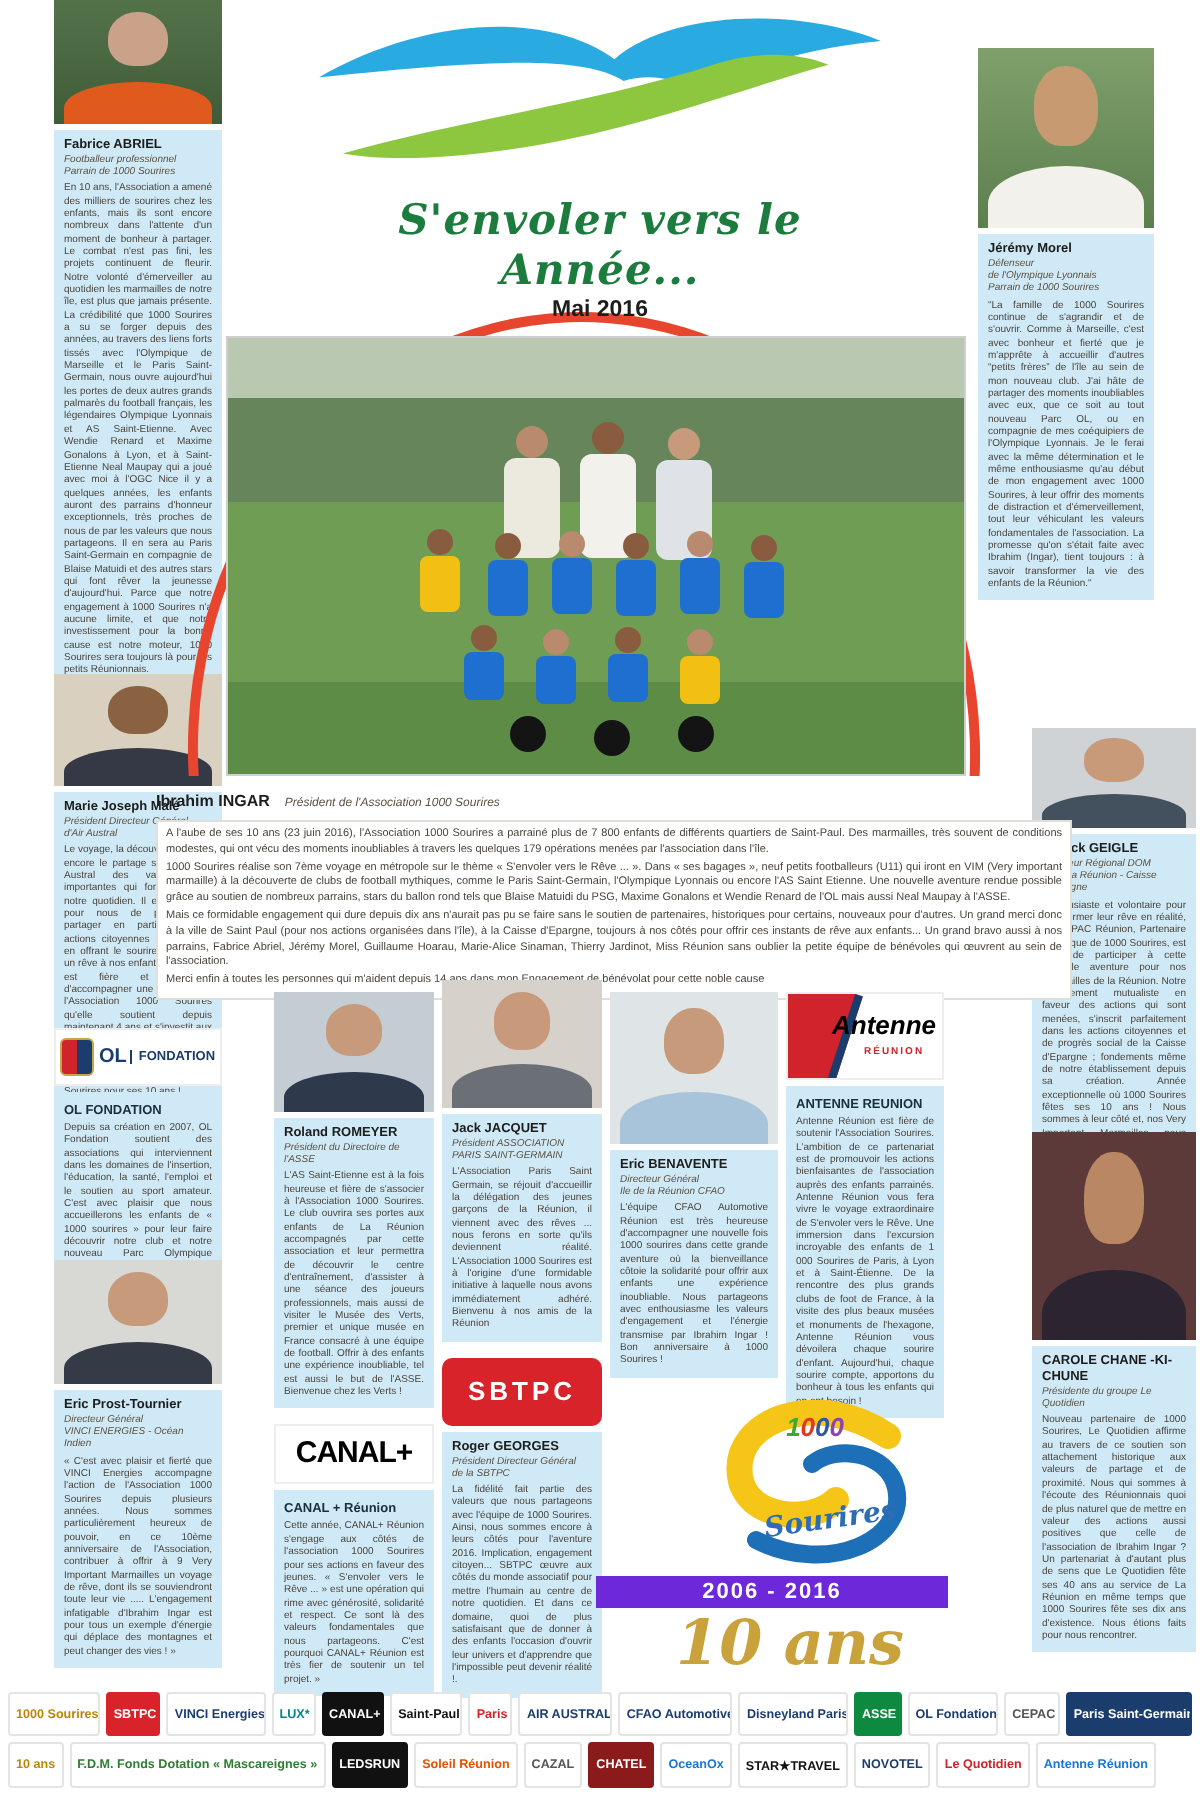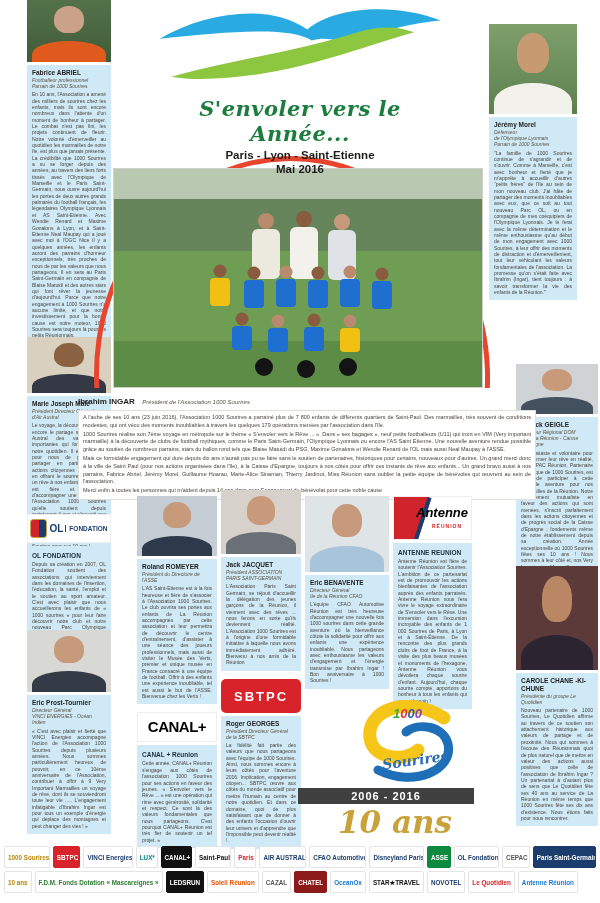--- a/index.html
+++ b/index.html
@@ -64,21 +64,21 @@
   .ant-word{position:absolute;left:22px;top:8px;font-size:13px;font-weight:bold;font-style:italic;color:#000000;}
   .ant-sub{position:absolute;left:38px;top:26px;font-size:5px;font-weight:bold;color:#d0232b;letter-spacing:1px;}
   
   .anniv{position:absolute;left:298px;top:700px;width:176px;height:148px;}
   .swirl{position:absolute;right:6px;top:0;}
   .digits{position:absolute;right:52px;top:6px;font-size:13px;font-weight:bold;font-style:italic;}
   .digits span:nth-child(1){color:#3aaa35}.digits span:nth-child(2){color:#e63329}
   .digits span:nth-child(3){color:#2e58a6}.digits span:nth-child(4){color:#8e44ad}
   .brand{position:absolute;right:26px;top:52px;font-family:"DejaVu Serif",serif;font-style:italic;
          font-weight:bold;font-size:14px;color:#2e6db4;transform:rotate(-8deg);}
-  .band{position:absolute;left:0;top:88px;width:100%;background:#404040;color:#fff;text-align:center;
+  .band{position:absolute;left:0;top:88px;width:100%;background:#6d28d9;color:#fff;text-align:center;
         font-size:11px;font-weight:bold;padding:2px 0;letter-spacing:1px;}
   .tenans{position:absolute;left:40px;top:104px;font-family:"DejaVu Serif",serif;font-style:italic;
           font-weight:bold;font-size:31px;color:#c9a23c;text-shadow:1px 1px 0 #fff;}
   
   .sponsors{position:absolute;left:4px;top:846px;width:592px;}
   .srow{display:flex;gap:3px;margin-bottom:3px;flex-wrap:nowrap;}
   .chip{flex:0 1 auto;background:#fff;border:1px solid #e4e4e4;border-radius:2px;
         font-size:6.3px;font-weight:bold;padding:7px 3px 6px;white-space:nowrap;overflow:hidden;}
   .c-gold{color:#b8860b}.c-navy{color:#1b3d6e}.c-teal{color:#00838f}.c-black{color:#111}
   .c-red{color:#d0232b}.c-gray{color:#555}.c-green{color:#2e7d32}.c-orange{color:#e65100}
@@ -99,21 +99,20 @@
     </div>
 
   <header class="masthead">
     <span>
       <svg width="290" height="96" viewBox="0 0 320 105" aria-hidden="true">
         <path fill="#29abe2" d="M5 40 C60 8, 130 2, 168 30 C200 2, 272 2, 315 20 C272 24, 236 36, 216 48 C201 40, 186 38, 173 42 C150 27, 90 31, 5 40 Z"></path>
         <path fill="#8dc63f" d="M18 82 C90 62, 158 54, 226 32 C250 25, 271 27, 286 33 C240 46, 182 68, 122 78 C86 84, 45 87, 18 82 Z"></path>
       </svg>
     </span>
     <div class="m-title">S'envoler vers le Année...</div>
-    <div class="m-sub">Paris - Lyon - Saint-Etienne</div>
     <div class="m-date">Mai 2016</div>
   </header>
 
   <div class="group">
     <svg width="368" height="218" viewBox="0 0 368 218" preserveAspectRatio="none" aria-hidden="true">
       <rect width="368" height="42" fill="#b9c8b0"></rect>
       <rect y="30" width="368" height="58" fill="#66855a"></rect>
       <rect y="82" width="368" height="136" fill="#6f9d53"></rect>
       <rect y="172" width="368" height="46" fill="#5d8c46"></rect>
       <g>

